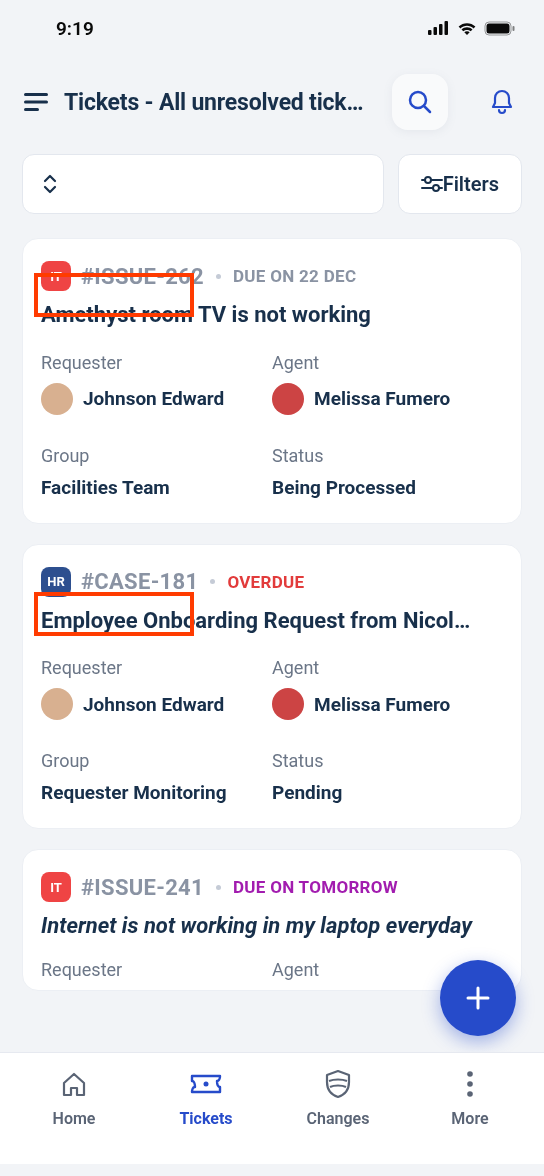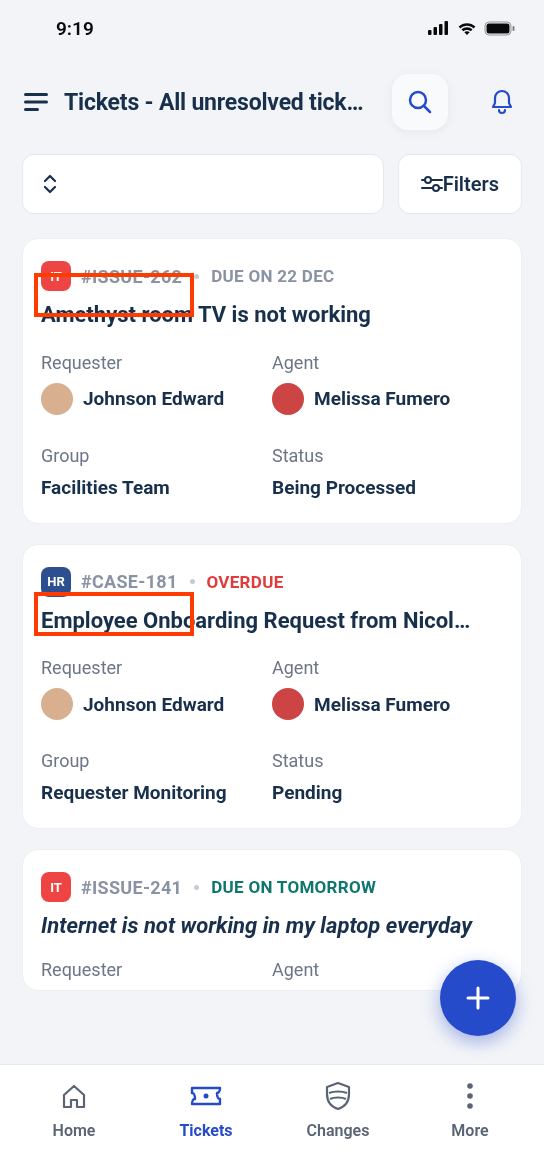--- a/index.html
+++ b/index.html
@@ -21,40 +21,40 @@
   .sort-label { font-size: 20px; color: #18304b; }
   .sort-label b { font-weight: 700; }
   .filter-btn { background: #fff; border: 1px solid #e3e7ee; border-radius: 12px; height: 60px; display: flex; align-items: center; padding: 0 22px; font-size: 20px; font-weight: 600; color: #18304b; }
   
   .cards { padding: 0 22px; display: flex; flex-direction: column; gap: 20px; }
   .card { background: #fff; border: 1px solid #eceff4; border-radius: 16px; padding: 22px 18px 24px; position: relative; }
   .card-head { display: flex; align-items: center; gap: 10px; margin-bottom: 10px; }
   .ws-chip { width: 30px; height: 30px; border-radius: 8px; display: flex; align-items: center; justify-content: center; font-size: 13px; font-weight: 700; color: #fff; }
   .ws-it { background: #ef4444; }
   .ws-hr { background: #2d4f8f; }
-  .ticket-id { font-size: 18px; font-weight: 700; color: #8a93a3; letter-spacing: 0.3px; }
+  .ticket-id { font-size: 22px; font-weight: 700; color: #8a93a3; letter-spacing: 0.3px; }
   .dot { width: 5px; height: 5px; border-radius: 50%; background: #c5cbd6; margin: 0 2px; }
   .due { font-size: 17px; font-weight: 700; letter-spacing: 0.3px; }
   .due-gray { color: #8a93a3; }
   .due-red { color: #e23b3b; }
-  .due-amber { color: #0f766e; }
+  .due-amber { color: #a21caf; }
   .ticket-title { font-size: 22px; font-weight: 700; color: #18304b; margin-bottom: 22px; line-height: 1.3; white-space: nowrap; overflow: hidden; text-overflow: ellipsis; }
   .detail-grid { display: grid; grid-template-columns: 1fr 1fr; row-gap: 30px; }
   .detail-label { font-size: 18px; color: #6b7687; margin-bottom: 10px; }
   .detail-value { font-size: 19px; font-weight: 700; color: #18304b; display: flex; align-items: center; gap: 10px; }
   .avatar { width: 32px; height: 32px; border-radius: 50%; background: #d8b090; display:inline-block; flex-shrink:0; }
   .avatar.f { background: #c44; }
   
   .highlight-box { position:absolute; border:4px solid #ff3b00; pointer-events:none; }
   .hb1 { left:34px; top:273px; width:160px; height:44px; }
   .hb2 { left:34px; top:592px; width:160px; height:44px; }
   
   .fab { position: absolute; right: 28px; bottom: 140px; width: 76px; height: 76px; border-radius: 50%; background: #264bca; display: flex; align-items: center; justify-content: center; box-shadow: 0 6px 18px rgba(38,75,202,0.4); }
   
-  .bottom-nav { position: absolute; bottom: 0; left: 0; right: 0; height: 112px; background: #fff; border-top: 1px solid #e6e9f0; display: flex; padding: 14px 8px 18px; }
+  .bottom-nav { position: absolute; bottom: 12px; left: 0; right: 0; height: 112px; background: #fff; border-top: 1px solid #e6e9f0; display: flex; padding: 14px 8px 18px; }
   .nav-item { flex: 1; display: flex; flex-direction: column; align-items: center; gap: 8px; }
   .nav-label { font-size: 16px; font-weight: 600; color: #5a6475; }
   .nav-item.active .nav-label { color: #264bca; font-weight: 700; }
   .nav-icon { width: 34px; height: 34px; display:flex; align-items:center; justify-content:center; }
   
   .card-partial { padding-bottom: 0; }
   .card-partial .ticket-title { margin-bottom: 18px; font-style: italic; }
   
   .fade-bottom { position:absolute; left:0; right:0; bottom:112px; height:16px; background: linear-gradient(to top, #f2f4f7, transparent); pointer-events:none;}
 </style>

